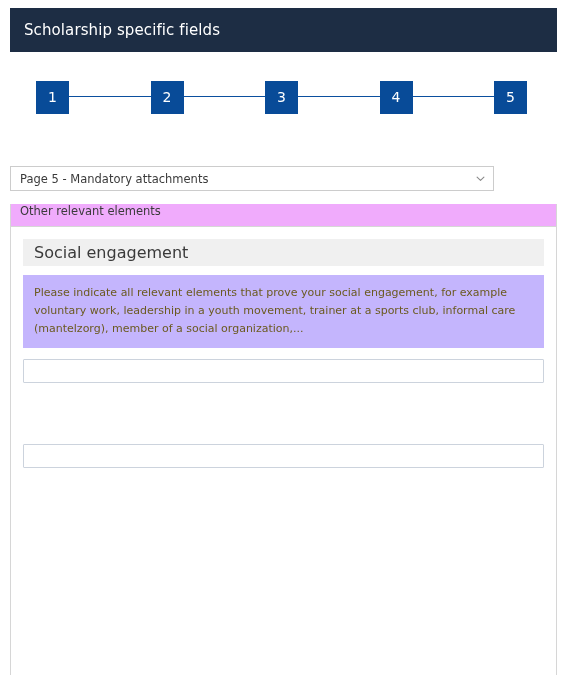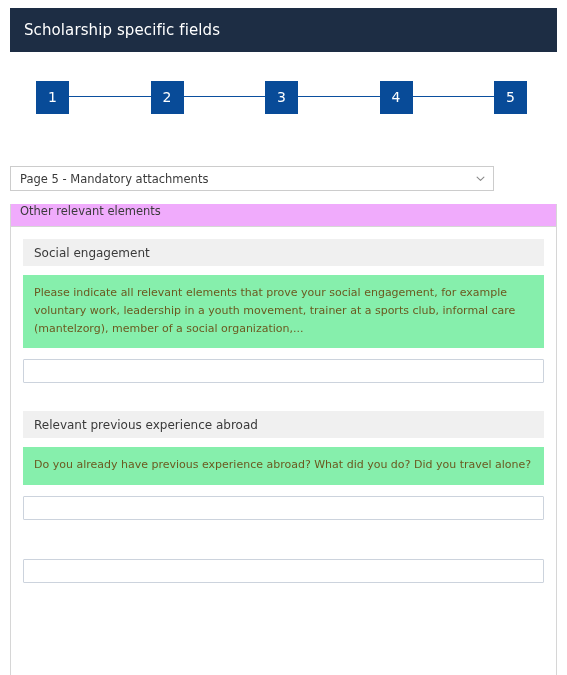--- a/index.html
+++ b/index.html
@@ -136,26 +136,26 @@
   }
   .field-label-bar {
     background: #f0f0f0;
     height: 27px;
     display: flex;
     align-items: center;
     padding-left: 11px;
     box-sizing: border-box;
   }
   .field-label-text {
-    font-size: 12px;
+    font-size: 16px;
     color: #3a3a3a;
   }
   .field-help {
     margin-top: 9px;
-    background: #86efac;
+    background: #c4b5fd;
     color: #6b5a20;
     font-size: 11px;
     line-height: 1.65;
     padding: 9px 11px 10px 11px;
     box-sizing: border-box;
   }
   .field-input {
     margin-top: 11px;
     height: 24px;
     border: 1px solid #ccd3dd;
@@ -213,27 +213,20 @@
 
     <div class="field-group">
       <div class="field-label-bar">
         <span class="field-label-text">Social engagement</span>
       </div>
       <div class="field-help">Please indicate all relevant elements that prove your social engagement, for example voluntary work, leadership in a youth movement, trainer at a sports club, informal care (mantelzorg), member of a social organization,...</div>
       <input class="field-input" type="text" placeholder="" style="">
     </div>
     <div class="group-spacer"></div>
 
-    <div class="field-group">
-      <div class="field-label-bar">
-        <span class="field-label-text">Relevant previous experience abroad</span>
-      </div>
-      <div class="field-help">Do you already have previous experience abroad? What did you do? Did you travel alone?</div>
-      <input class="field-input" type="text" placeholder="" style="">
-    </div>
     <div class="group-spacer"></div>
 
     <div class="field-group">
       <input class="field-input" type="text" placeholder="" style="">
     </div>
 
   </div>
 </div>
 
 </body></html>

